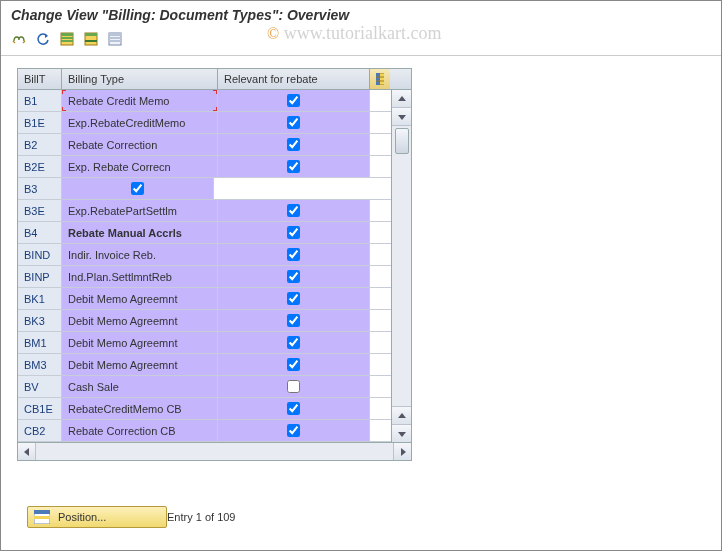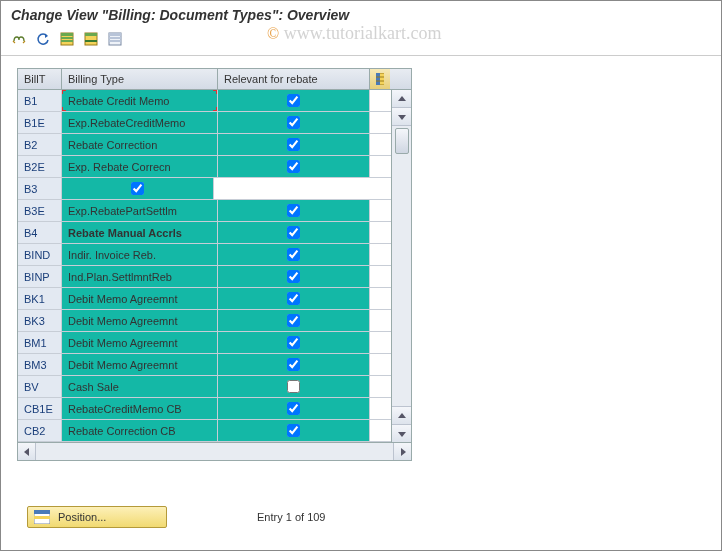--- a/index.html
+++ b/index.html
@@ -82,21 +82,21 @@
     display: flex;
     border-bottom: 1px solid #c7cdd6;
     height: 22px;
     align-items: stretch;
   }
   .td {
     border-right: 1px solid #c7cdd6;
     padding: 3px 6px;
     display:flex;
     align-items:center;
-    background: #14b8a6;
+    background: #c4b5fd;
     color: #333;
     overflow:hidden;
     white-space:nowrap;
   }
   .td.col-billt { background: #e3e9f2; color:#3a5; color:#2d5ca6; }
   .td.col-reb { justify-content:center; }
   .vscroll {
     width: 20px;
     background: #e8ecf2;
     border-left:1px solid #9aa;
@@ -130,21 +130,20 @@
   .hscroll .htrack{flex:1;}
   input[type=checkbox]{
     width:13px;height:13px;margin:0;cursor:pointer;
   }
   .footer{
     position:absolute;
     left:26px;
     bottom:22px;
     display:flex;
     align-items:center;
-    gap:90px;
     justify-content:center;
   }
   .pos-btn{
     width:140px;height:22px;
     background:linear-gradient(#fdf0b8,#f1da72);
     border:1px solid #b49a3a;
     border-radius:2px;
     display:flex;align-items:center;
     cursor:pointer;
     padding:0 6px;

